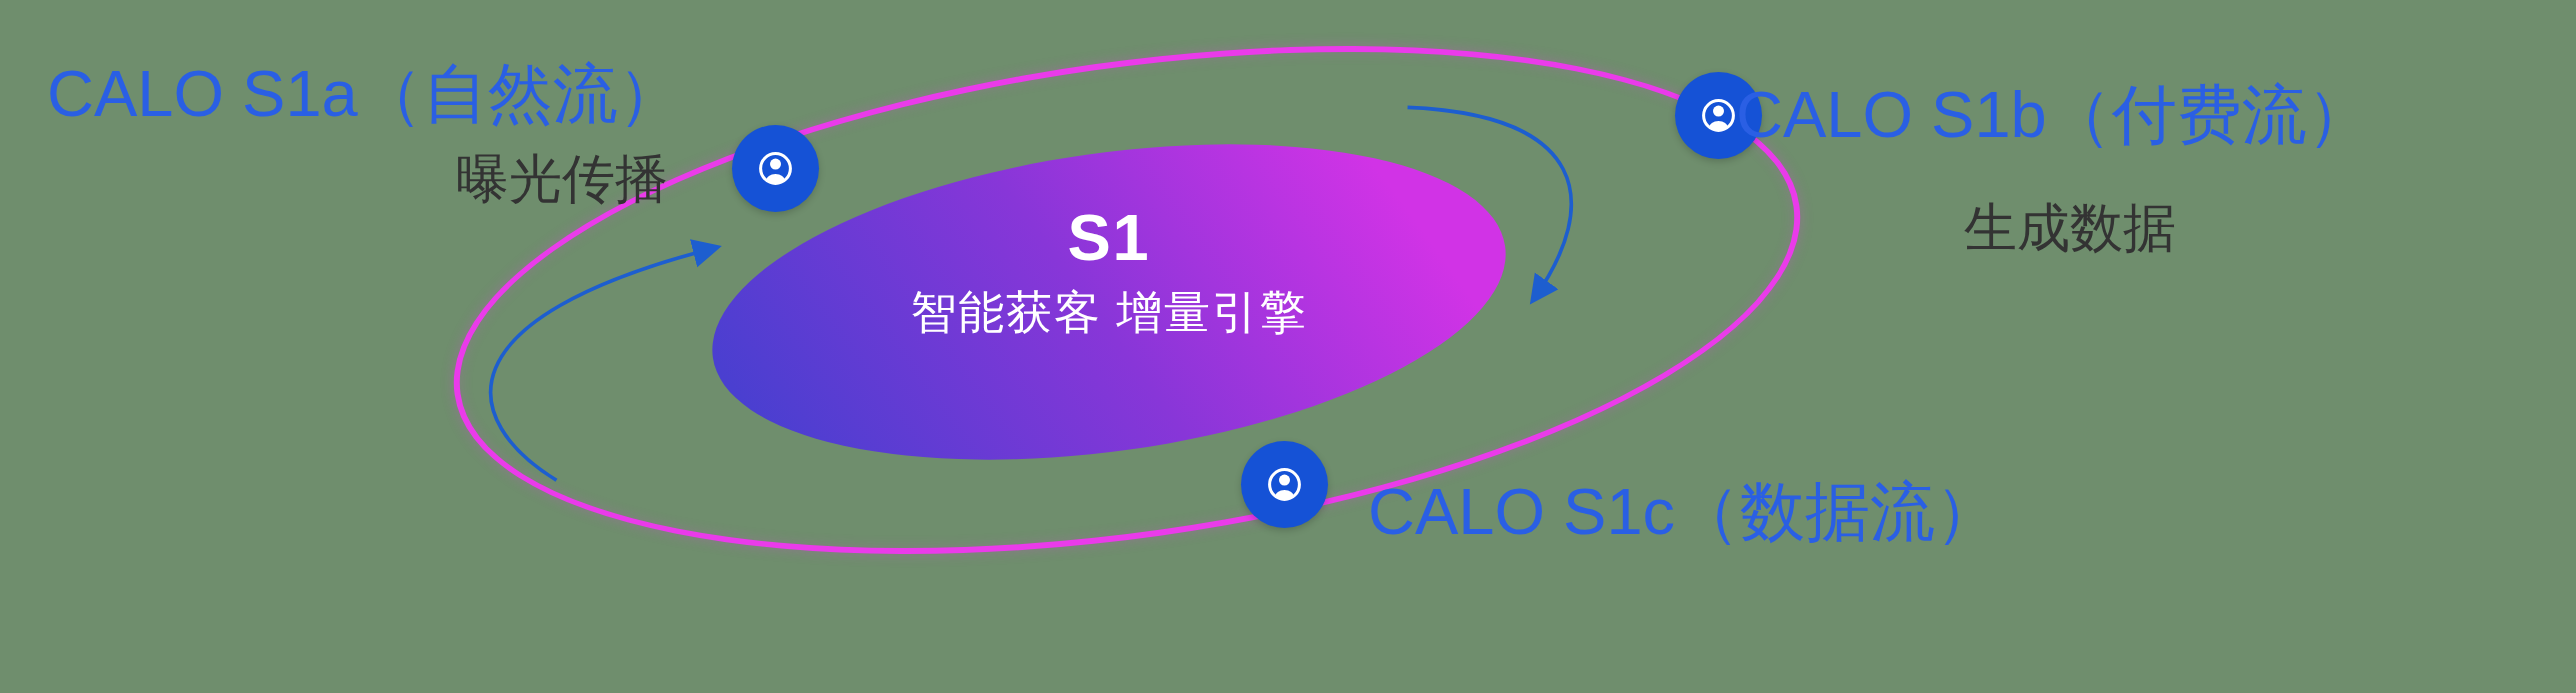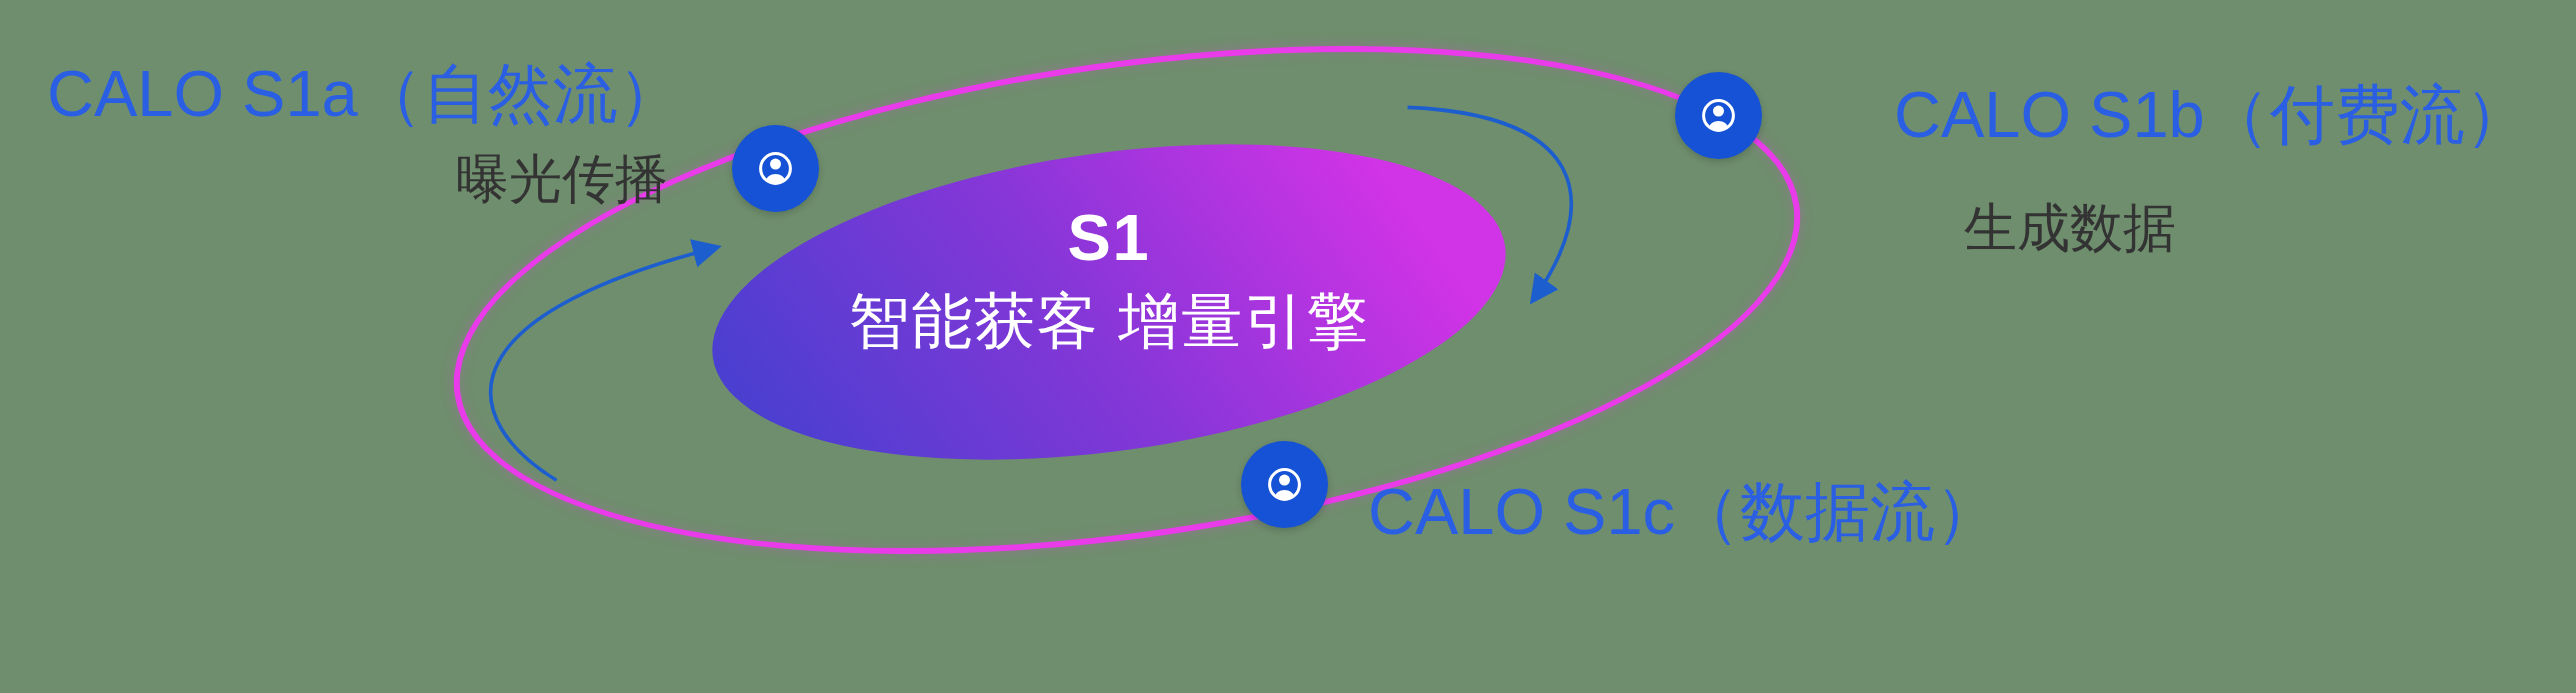--- a/index.html
+++ b/index.html
@@ -28,40 +28,40 @@
   .center-text{
     position:absolute;
     left:818px;top:202px;width:582px;
     text-align:center;
     color:var(--center_text,#ffffff);
   }
   .center-title{
     font-size:65px;line-height:1.1;font-weight:600;letter-spacing:1.8px;
   }
   .center-sub{
-    font-size:61px;line-height:1.15;margin-top:12.7px;font-weight:500;letter-spacing:1.8px;
+    font-size:46px;line-height:1.15;margin-top:12.7px;font-weight:500;letter-spacing:1.8px;
   }
   .node{
     position:absolute;width:87px;height:87px;border-radius:50%;
     background:var(--node,#1552d6);
     display:flex;align-items:center;justify-content:center;
     box-shadow:0 2.7px 7.3px rgba(0,0,0,.18);
   }
   .node-a{left:732px;top:125px;}
   .node-b{left:1675px;top:72px;}
   .node-c{left:1241px;top:441px;}
   .node svg{display:block;}
   .orbit-title{
     position:absolute;
     font-size:65px;line-height:1.15;font-weight:500;
     color:var(--accent,#2a5fe4);
     white-space:nowrap;
   }
   .title-a{left:47px;top:35px;margin-top:22px;}
-  .title-b{left:1894px;top:78px;}
+  .title-b{left:1736px;top:78px;}
   .title-c{left:1368px;top:475px;}
   .orbit-sub{
     position:absolute;
     font-size:53px;line-height:1.15;font-weight:500;
     color:var(--subtitle_text,#333333);
     white-space:nowrap;
   }
   .sub-a{left:456px;top:149px;}
   .sub-b{left:1964px;top:198px;font-family:Liberation Serif, serif;}
   .sub-c{left:1432px;top:585px;}

